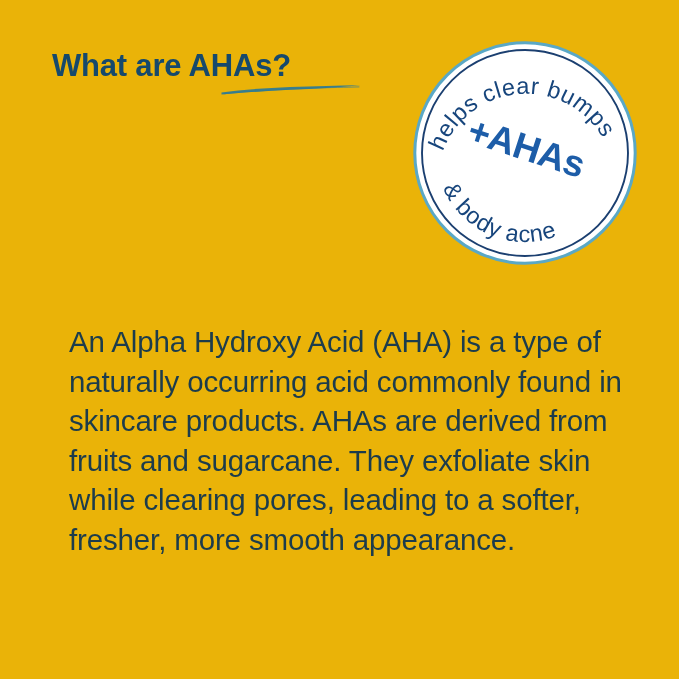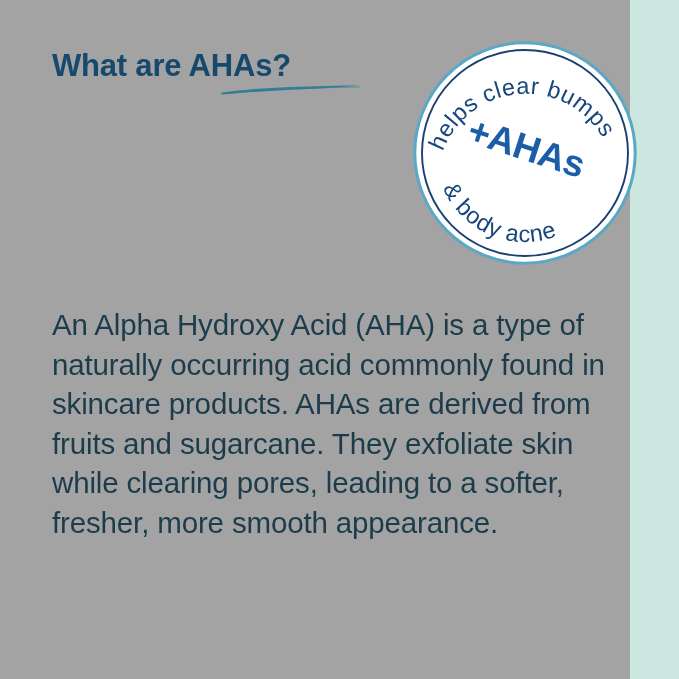--- a/index.html
+++ b/index.html
@@ -10,23 +10,23 @@
     width: 679px;
     height: 679px;
     overflow: hidden;
     background: #cce7e0;
     font-family: "Liberation Sans", sans-serif;
     -webkit-font-smoothing: antialiased;
   }
 
   #canvas {
     position: relative;
-    width: 630px;
+    width: 679px;
     height: 679px;
-    background: #a3a3a3;
+    background: #eab308;
   }
 
   
   #heading-block {
     position: absolute;
     left: 52px;
     top: 46px;
     width: 360px;
     height: 70px;
   }
@@ -77,21 +77,21 @@
     letter-spacing: -0.5px;
     fill: #1d5da8;
   }
 
   
   #body-copy {
     position: absolute;
     left: 52px;
     top: 305px;
     width: 560px;
-    margin: 0;
+    margin: 17px;
     font-family: "Liberation Sans", sans-serif;
     font-size: 29.5px;
     font-weight: 400;
     line-height: 39.5px;
     letter-spacing: -0.15px;
     color: #1c3c4c;
     white-space: pre-line;
   }
 </style>
 </head>

